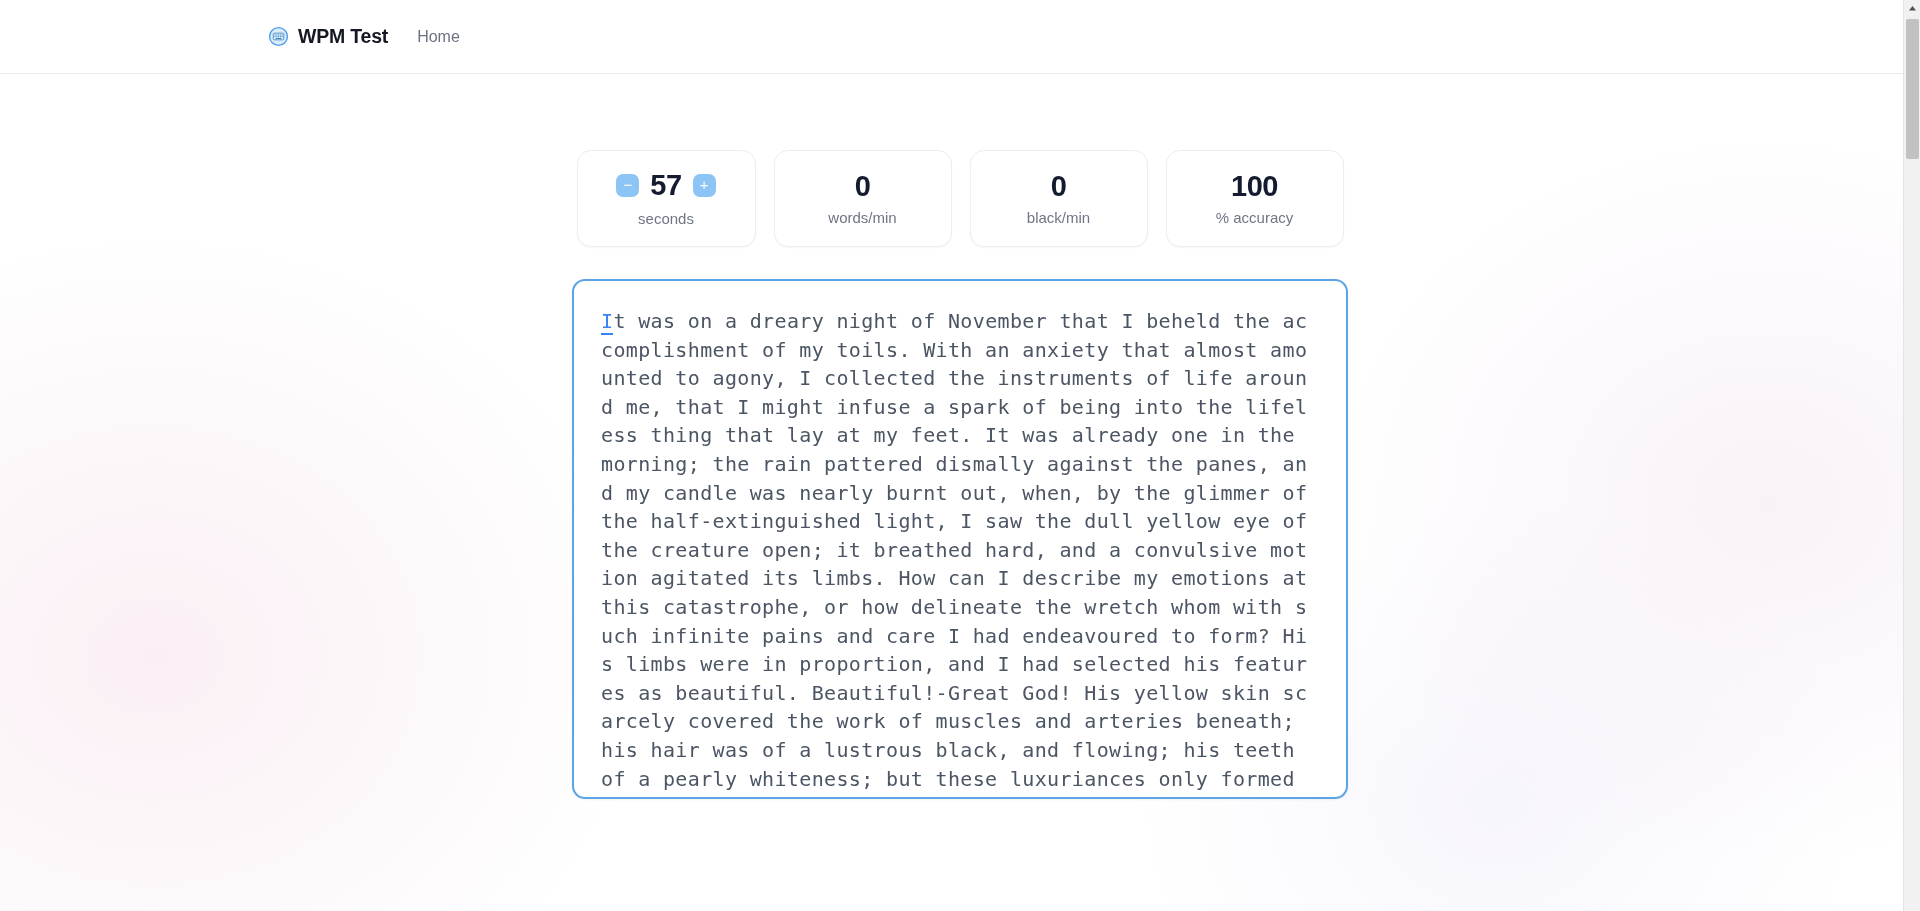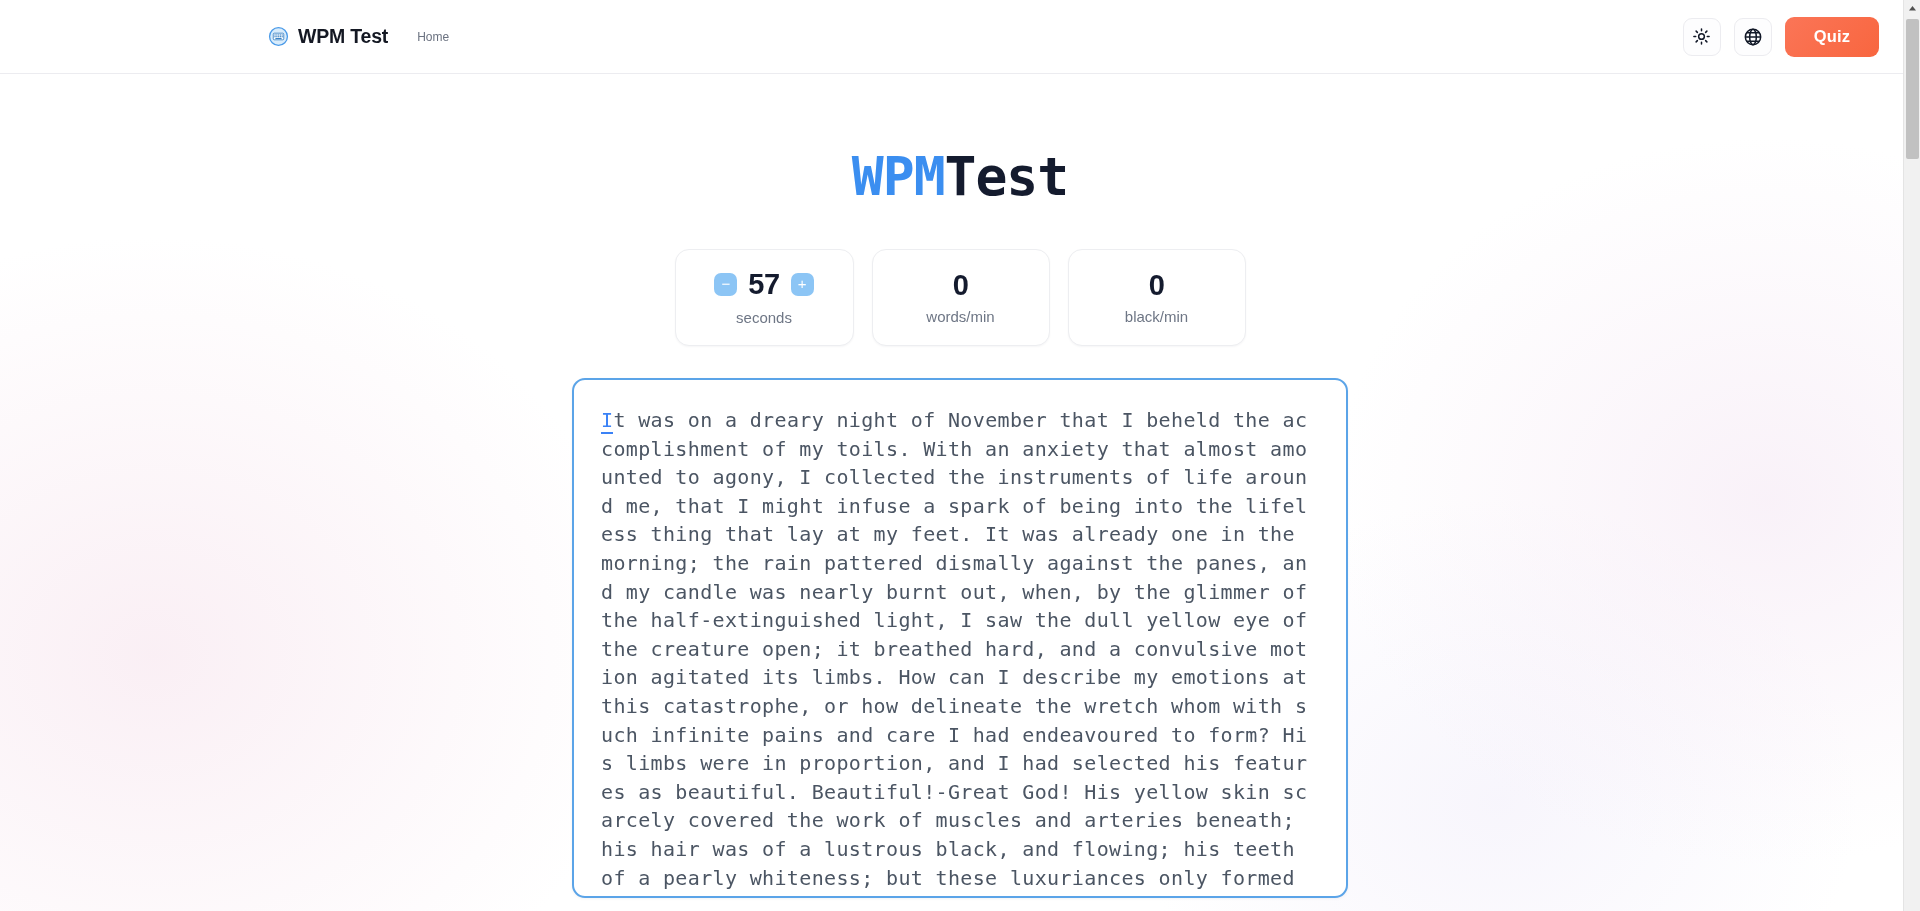--- a/index.html
+++ b/index.html
@@ -49,21 +49,21 @@
     color: #141823;
     letter-spacing: -0.2px;
   }
 
   .nav-links {
     display: flex;
     align-items: center;
     margin-left: 29px;
   }
   .nav-link {
-    font-size: 12px;
+    font-size: 16px;
     color: #6b7280;
     text-decoration: none;
     cursor: pointer;
   }
 
   .header-right {
     margin-left: auto;
     display: flex;
     align-items: center;
     gap: 13px;
@@ -255,50 +255,24 @@
         <rect x="8.4" y="13.6" width="7.2" height="1.3" rx="0.4" fill="#3b82c4"></rect>
       </svg>
     </span>
     <span class="brand-name">WPM Test</span>
   </div>
 
   <nav class="nav-links">
     <a class="nav-link" href="#">Home</a>
   </nav>
 
-  <div class="header-right">
-
-    <div class="icon-btn">
-      <span>
-        <svg width="19" height="19" viewBox="0 0 24 24" fill="none" stroke="#111827" stroke-width="1.9" stroke-linecap="round">
-          <circle cx="12" cy="12" r="3.6"></circle>
-          <path d="M12 2.4v2.3M12 19.3v2.3M2.4 12h2.3M19.3 12h2.3M5.2 5.2l1.6 1.6M17.2 17.2l1.6 1.6M18.8 5.2l-1.6 1.6M6.8 17.2l-1.6 1.6"></path>
-        </svg>
-      </span>
-    </div>
-
-    <div class="icon-btn">
-      <span>
-        <svg width="20" height="20" viewBox="0 0 24 24" fill="none" stroke="#111827" stroke-width="1.8">
-          <circle cx="12" cy="12" r="9.2"></circle>
-          <ellipse cx="12" cy="12" rx="4" ry="9.2"></ellipse>
-          <path d="M2.9 12h18.2M4.2 7h15.6M4.2 17h15.6"></path>
-        </svg>
-      </span>
-    </div>
-
-    <button class="quiz-btn">Quiz</button>
-  </div>
 </div>
 
 <div class="main">
 
-  <h1 class="page-title">
-    <span class="title-wpm">WPM</span><span class="title-test">Test</span>
-  </h1>
 
   <div class="stats-row">
 
     <div class="stat-card seconds">
       <div class="seconds-row">
         <button class="step-btn">−</button>
         <span class="stat-value">57</span>
         <button class="step-btn">+</button>
       </div>
       <div class="stat-label">seconds</div>
@@ -307,20 +281,24 @@
     <div class="stat-card plain">
       <div class="stat-value">0</div>
       <div class="stat-label">words/min</div>
     </div>
 
     <div class="stat-card plain">
       <div class="stat-value">0</div>
       <div class="stat-label">black/min</div>
     </div>
 
+    <div class="stat-card plain">
+      <div class="stat-value">100</div>
+      <div class="stat-label">% accuracy</div>
+    </div>
   </div>
 
   <div class="typing-box">
     <div class="typing-text"><span class="caret-char">I</span><span>t was on a dreary night of November that I beheld the accomplishment of my toils. With an anxiety that almost amounted to agony, I collected the instruments of life around me, that I might infuse a spark of being into the lifeless thing that lay at my feet. It was already one in the morning; the rain pattered dismally against the panes, and my candle was nearly burnt out, when, by the glimmer of the half-extinguished light, I saw the dull yellow eye of the creature open; it breathed hard, and a convulsive motion agitated its limbs. How can I describe my emotions at this catastrophe, or how delineate the wretch whom with such infinite pains and care I had endeavoured to form? His limbs were in proportion, and I had selected his features as beautiful. Beautiful!-Great God! His yellow skin scarcely covered the work of muscles and arteries beneath; his hair was of a lustrous black, and flowing; his teeth of a pearly whiteness; but these luxuriances only formed a more horrid contrast with his watery eyes, that seemed almost of the same colour as the dun-white sockets in which they were set, his shrivelled complexion and straight black lip</span></div>
   </div>
 </div>
 
 <div class="scrollbar">
   <div class="sb-arrow">
     <span>

